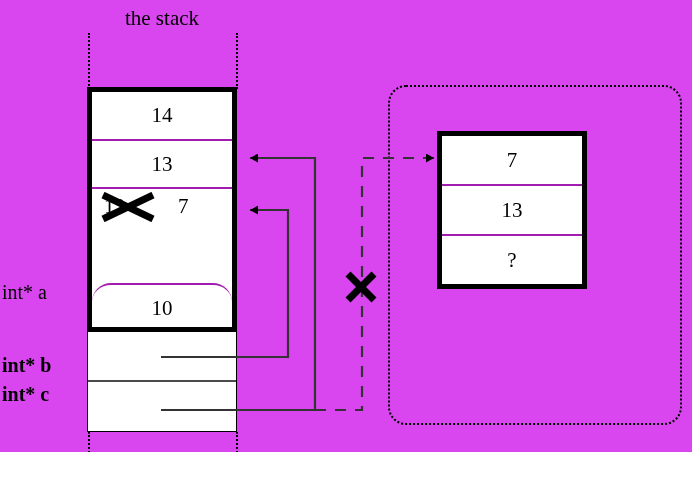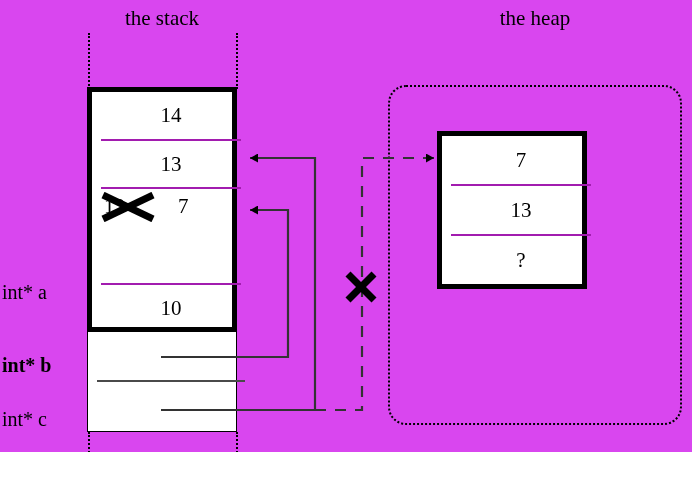--- a/index.html
+++ b/index.html
@@ -47,21 +47,21 @@
     width: 150px;
     height: 100px;
     border: 1px solid #000000;
     border-top: none;
     box-sizing: border-box;
     background: #ffffff;
   }
 
   .cell {
     position: absolute;
-    left: 9px;
+    left: 0;
     width: 100%;
     box-sizing: border-box;
     display: flex;
     align-items: center;
     justify-content: center;
     font-size: 21px;
     text-align: right;
   }
   .cell-sep-top { border-top: 2px solid #a21caf; }
   .thin-sep-top { border-top: 2px solid #4a4a4a; }
@@ -142,55 +142,54 @@
     height: 489px;
     pointer-events: none;
   }
 </style>
 </head>
 <body>
 
 <div id="canvas">
 
   <div class="region-title" id="stack-title">the stack</div>
-  <div class="region-title" id="heap-title">the heap</div>
 
   <div class="v-dotted" id="stack-dot-left-top"></div>
   <div class="v-dotted" id="stack-dot-right-top"></div>
   <div class="v-dotted" id="stack-dot-left-bot"></div>
   <div class="v-dotted" id="stack-dot-right-bot"></div>
 
   <div id="stack-frame">
     <div class="cell" style="top:0px;   height:47px;">
       <span>14</span>
     </div>
     <div class="cell cell-sep-top" style="top:47px;  height:48px;">
       <span>13</span>
     </div>
     <div class="cell cell-sep-top" style="top:95px;  height:48px;"></div>
-    <div class="cell cell-sep-top" style="top:191px; height:48px;">
+    <div class="cell cell-sep-top" style="top:191px; height:48px;border-radius:19px;">
       <span>10</span>
     </div>
   </div>
 
   <div id="struck-value">12</div>
   <svg id="struck-x" viewBox="0 0 56 30">
     <line x1="3" y1="3" x2="53" y2="27" stroke="#000" stroke-width="7"></line>
     <line x1="3" y1="27" x2="53" y2="3" stroke="#000" stroke-width="7"></line>
   </svg>
   <div id="new-value">7</div>
 
   <div id="stack-lower">
     <div class="cell" style="top:0px;  height:48px;"></div>
     <div class="cell thin-sep-top" style="top:48px; height:50px;"></div>
   </div>
 
   <div class="var-label" style="top:282px;">int* a</div>
   <div class="var-label" style="top:355px;font-weight:bold;">int* b</div>
-  <div class="var-label" style="top:409px;">int* c</div>
+  <div class="var-label" style="top:384px;font-weight:bold;">int* c</div>
 
   <div id="heap-region"></div>
   <div id="heap-block">
     <div class="cell" style="top:0px;  height:48px;">
       <span>7</span>
     </div>
     <div class="cell cell-sep-top" style="top:48px; height:50px;">
       <span>13</span>
     </div>
     <div class="cell cell-sep-top" style="top:98px; height:50px;">

